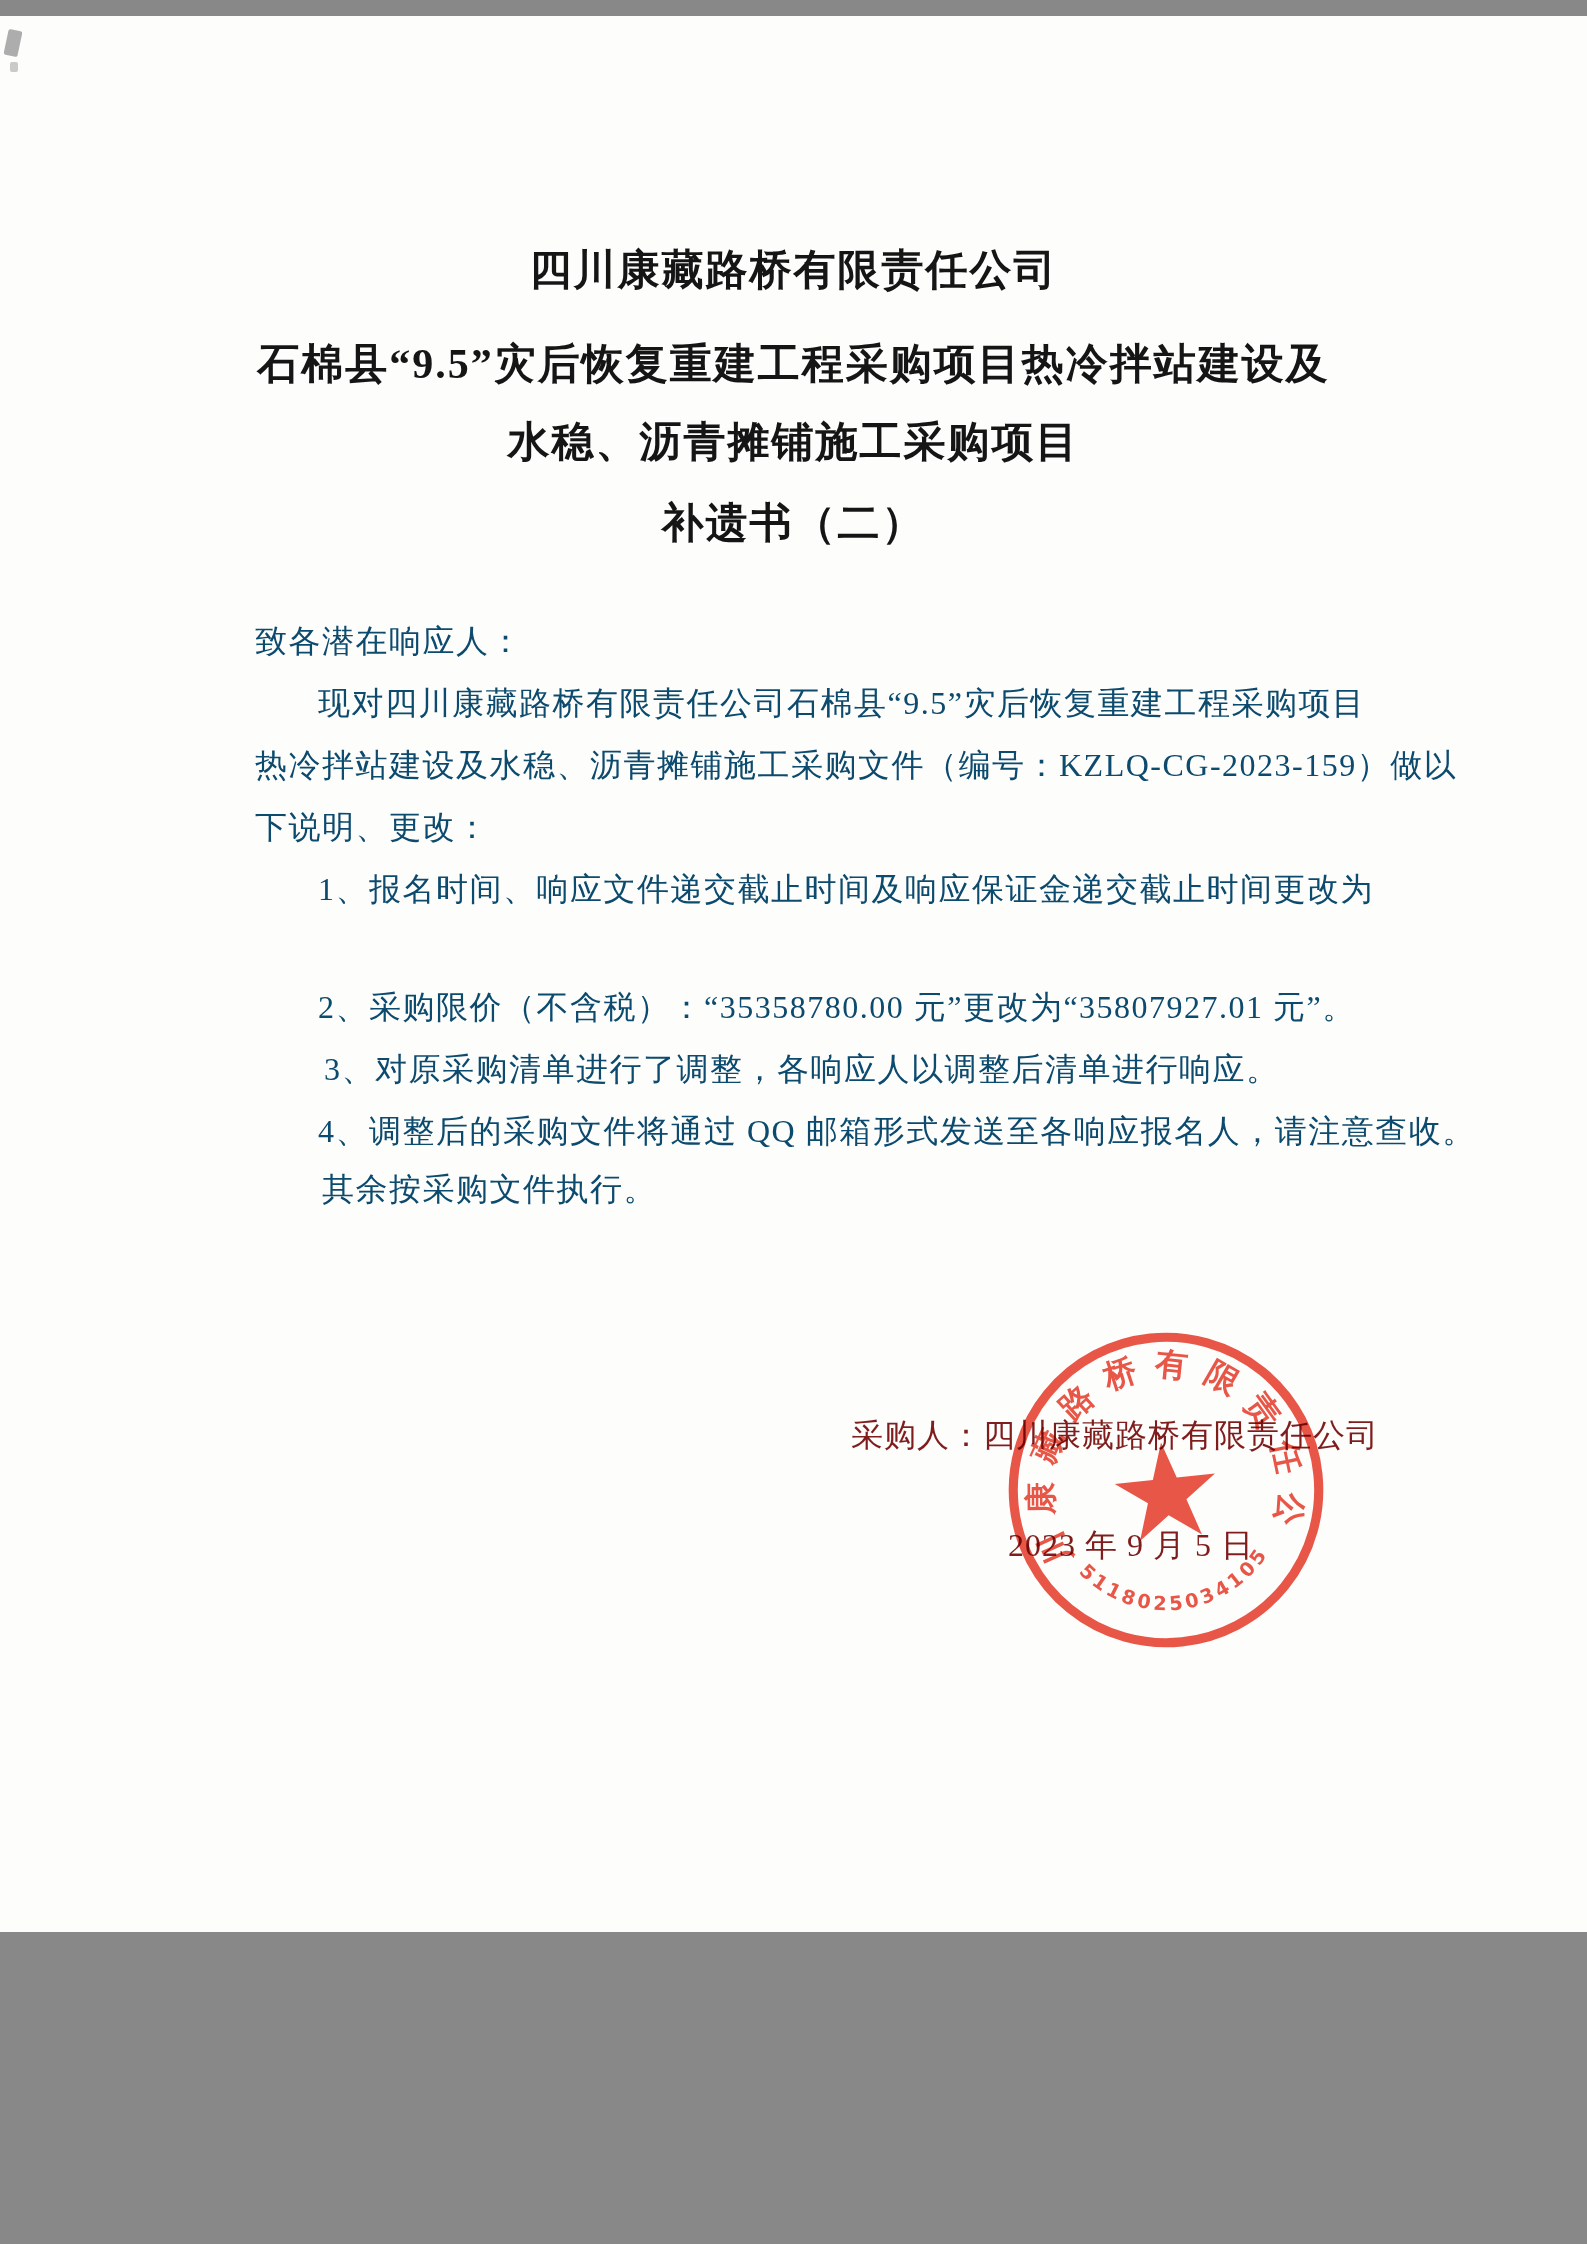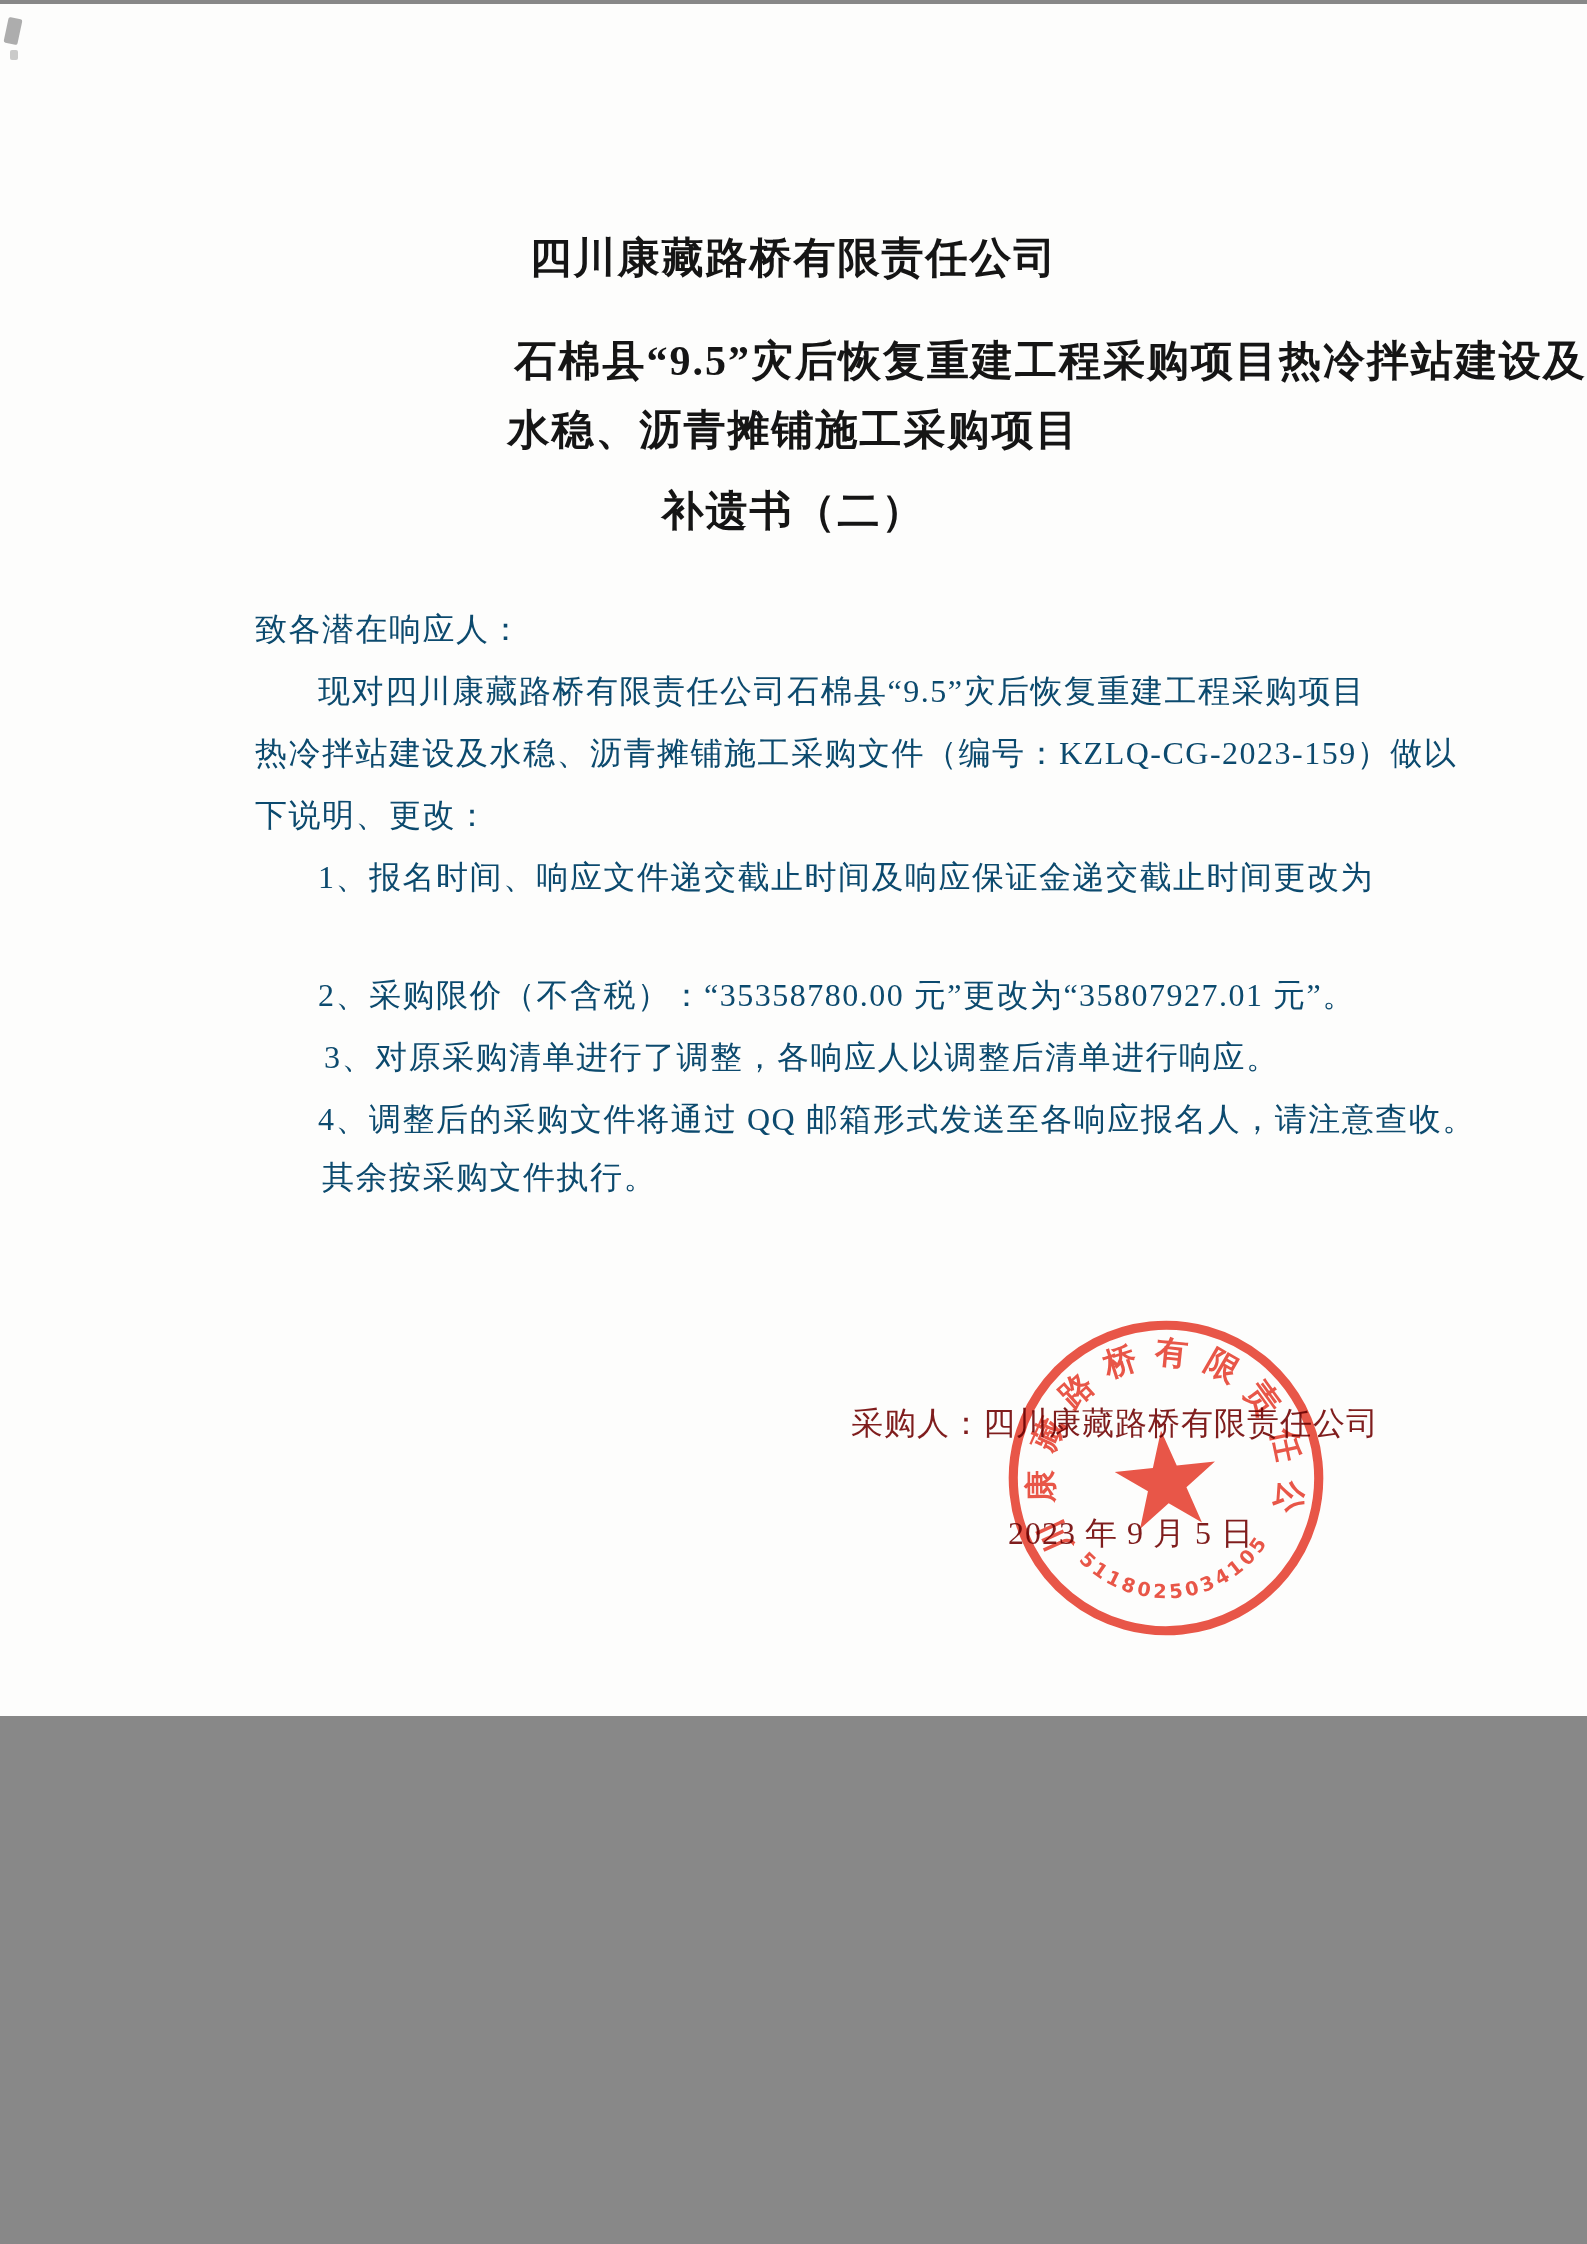--- a/index.html
+++ b/index.html
@@ -1,19 +1,19 @@
 <!DOCTYPE html>
 <html><head>
 <meta charset="utf-8">
 <style>
   html,body{margin:0;padding:0;background:#888;}
   .page{
     position:relative;
-    width:1587px;height:1712px;
-    margin:4px auto;
+    width:1587px;height:1916px;
+    margin:16px auto;
     background:#fdfdfc;
     overflow:hidden;
     font-family:"Liberation Serif","DejaVu Serif",serif;
     color:#1e1e1e;
   }
   .title-line{
     position:absolute;left:0;width:100%;
     text-align:center;
     font-weight:700;
     font-size:42px;
@@ -67,21 +67,21 @@
 </style>
 </head>
 <body>
 
 <div class="page">
 
   <div class="scan-artifact artifact-a"></div>
   <div class="scan-artifact artifact-b"></div>
 
   <div class="title-line" style="top:226px;">四川康藏路桥有限责任公司</div>
-  <div class="title-line" style="top:329px;text-align:right;">石棉县“9.5”灾后恢复重建工程采购项目热冷拌站建设及</div>
+  <div class="title-line" style="top:320px;">石棉县“9.5”灾后恢复重建工程采购项目热冷拌站建设及</div>
   <div class="title-line" style="top:398px;">水稳、沥青摊铺施工采购项目</div>
   <div class="title-line" style="top:479px;">补遗书（二）</div>
 
   <div class="body-line" style="left:255px;top:604px;">致各潜在响应人：</div>
   <div class="body-line" style="left:318px;top:666px;">现对四川康藏路桥有限责任公司石棉县“9.5”灾后恢复重建工程采购项目</div>
   <div class="body-line" style="left:255px;top:728px;">热冷拌站建设及水稳、沥青摊铺施工采购文件（编号：KZLQ-CG-2023-159）做以</div>
   <div class="body-line" style="left:255px;top:790px;">下说明、更改：</div>
   <div class="body-line" style="left:318px;top:852px;">1、报名时间、响应文件递交截止时间及响应保证金递交截止时间更改为</div>
   <div class="body-line" style="left:318px;top:970px;">2、采购限价（不含税）：“35358780.00 元”更改为“35807927.01 元”。</div>
   <div class="body-line" style="left:324px;top:1032px;">3、对原采购清单进行了调整，各响应人以调整后清单进行响应。</div>

